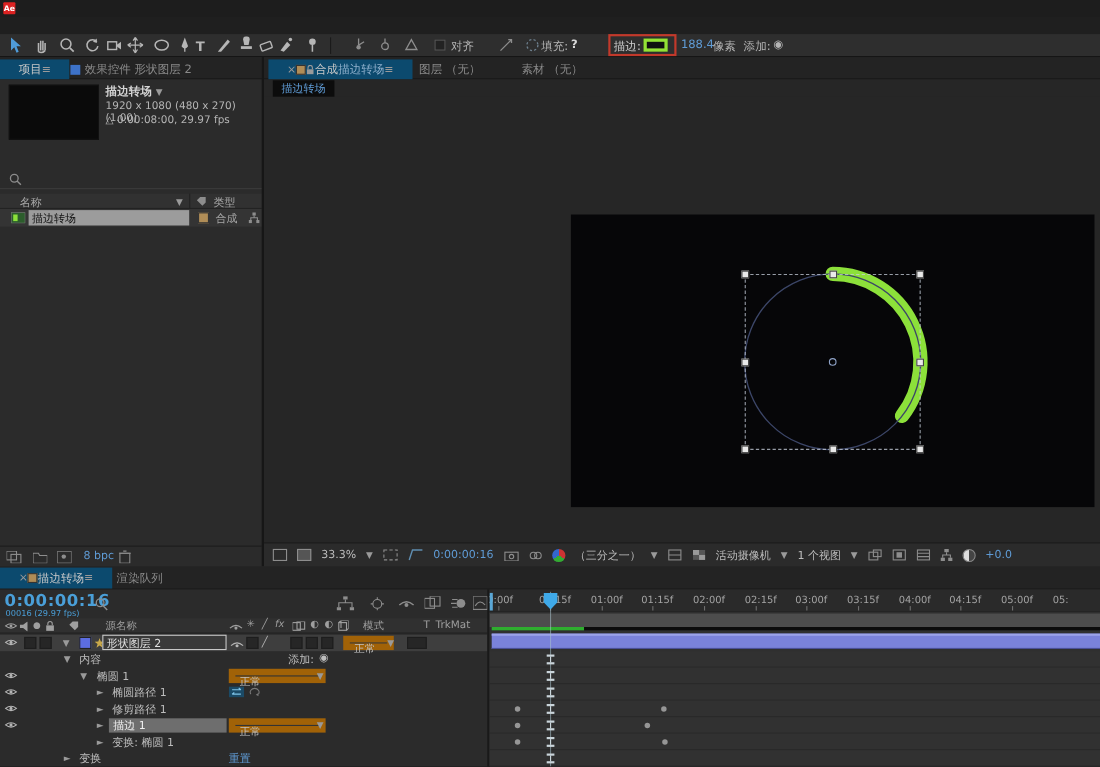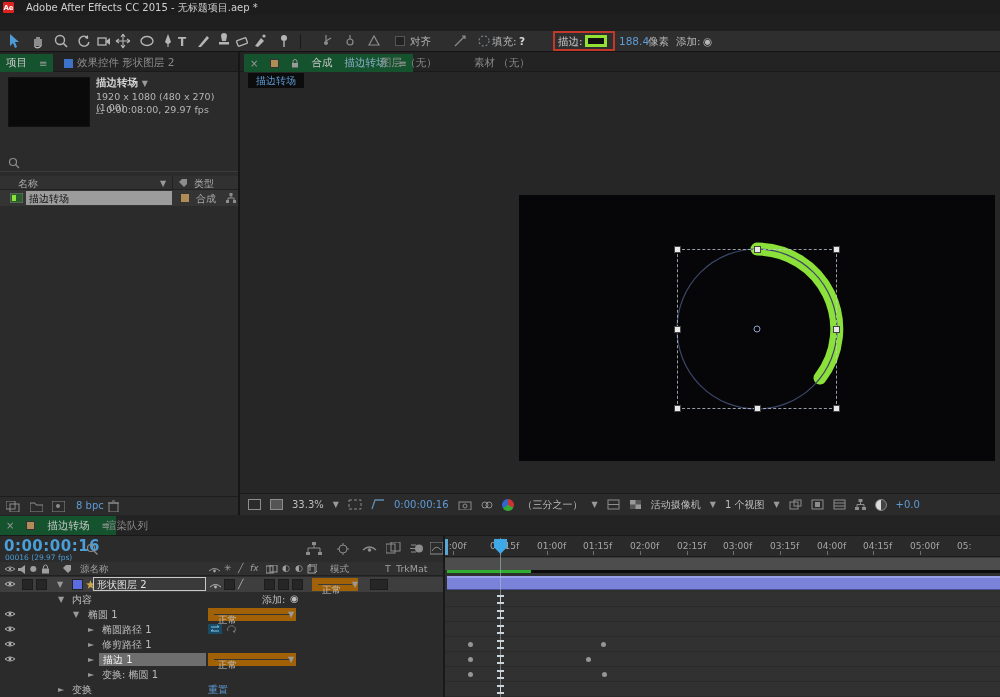--- a/index.html
+++ b/index.html
@@ -18,21 +18,21 @@
   .tb-text{position:absolute;top:4px;font-size:10.5px;color:#b5b5b5;}
   .stroke-hl{position:absolute;left:553px;top:0px;width:62px;height:20px;border:2px solid #c2392b;}
   .swatch-stroke{position:absolute;left:585px;top:4px;width:22px;height:12px;border:3px solid #93e135;background:#101010;}
   .blue{color:#5f9bd5;}
   .checkbox{position:absolute;top:5px;width:10px;height:10px;background:#222;border:1px solid #555;}
   
   .project-panel{position:absolute;left:0;top:52px;width:238px;height:463px;background:#2b2b2b;}
   .comp-panel{position:absolute;left:240px;top:52px;width:760px;height:463px;background:#262626;}
   .vgap{position:absolute;left:238px;top:52px;width:2px;height:463px;background:#161616;}
   .tabrow{position:absolute;left:0;top:0;width:100%;height:20px;background:#232323;border-bottom:1px solid #1a1a1a;}
-  .tab-active{position:absolute;top:2px;height:18px;background:#14532d;display:flex;align-items:center;gap:12px;padding:0 6px;font-size:10.5px;color:#c8c8c8;}
+  .tab-active{position:absolute;top:2px;height:18px;background:#0c4a6e;display:flex;align-items:center;gap:0;padding:0 17px;font-size:10.5px;color:#c8c8c8;}
   .tab-inactive{position:absolute;top:2px;height:18px;display:flex;align-items:center;gap:4px;padding:0 6px;font-size:10.5px;color:#8a8a8a;}
   .tansq{width:9px;height:9px;background:#b08d57;border:1px solid #333;}
   .bluesq{width:9px;height:9px;background:#3d72c8;}
   .dimx{color:#9a9a9a;font-size:10px;}
   .hamb{color:#9a9a9a;font-size:10px;}
   
   .thumb{position:absolute;left:8px;top:25px;width:82px;height:50px;background:#0a0a0a;border:1px solid #111;}
   .compname{position:absolute;left:96px;top:24px;font-weight:bold;color:#d4d4d4;font-size:10.5px;}
   .compinfo{position:absolute;left:96px;font-size:9.5px;color:#b5b5b5;}
   .searchrow{position:absolute;left:0;top:100px;width:238px;height:20px;border-bottom:1px solid #3b3b3b;}
@@ -81,21 +81,20 @@
   .hlname{position:absolute;left:99px;top:1px;width:107px;height:13px;background:#6e6e6e;color:#f0f0f0;font-size:10px;padding:0 4px;}
   svg{display:block;}
 </style>
 </head>
 <body>
 
 <div class="app">
 
   <div class="titlebar">
     <div class="aelogo">Ae</div>
-    <span class="titletext">Adobe After Effects CC 2015 - 无标题项目.aep *</span>
   </div>
 
 
   <div class="toolbar">
     <svg class="ticon" style="left:6px">
         <path d="M4 1 L4 13 L7 10 L9 15 L11 14 L9 9 L13 9 Z" fill="#4f9bd8"></path>
       </svg>
     <svg class="ticon" style="left:30px">
         <path d="M5 14 L5 6 M7 13 L7 4 M9 13 L9 4 M11 13 L11 6 M5 14 Q8 16 11 13" stroke="#b5b5b5" fill="none" stroke-width="1.4"></path>
       </svg>
@@ -398,21 +397,21 @@
             <path d="M0 3 H3 L7 0 V9 L3 6 H0 Z" fill="#9f9f9f"></path>
           </svg>
         <span class="abs" style="left:30px;top:2px;font-size:8px;color:#9f9f9f">●</span>
         <svg class="abs" style="left:41px;top:2px" width="9" height="10">
             <rect x="1" y="4.5" width="7" height="5" fill="#9f9f9f"></rect>
             <path d="M2.5 4.5 V3 a2 2 0 0 1 4 0 V4.5" stroke="#9f9f9f" fill="none"></path>
           </svg>
         <svg class="abs" style="left:62px;top:2px" width="10" height="10">
             <path d="M1 4 L4 1 L9 1 L9 6 L6 9 Z" fill="#9f9f9f"></path>
           </svg>
-        <span class="abs" style="left:80px;top:1px">源名称</span>
+        <span class="abs" style="left:96px;top:1px">源名称</span>
         <svg class="abs" style="left:208px;top:3px" width="13" height="9">
             <path d="M1 6 Q6.5 1 12 6" stroke="#9f9f9f" fill="none"></path>
             <circle cx="6.5" cy="6" r="1.4" fill="#9f9f9f"></circle>
           </svg>
         <span class="abs" style="left:224px;top:1px;font-size:9px;color:#9f9f9f">✳</span>
         <span class="abs" style="left:238px;top:1px;font-size:9px;color:#9f9f9f">╱</span>
         <span class="abs" style="left:250px;top:1px;font-size:9px;font-style:italic;color:#9f9f9f">fx</span>
         <svg class="abs" style="left:266px;top:3px" width="12" height="9">
             <rect x="0" y="1" width="7" height="7" stroke="#9f9f9f" fill="none"></rect>
             <rect x="4" y="0" width="7" height="7" stroke="#9f9f9f" fill="none"></rect>

